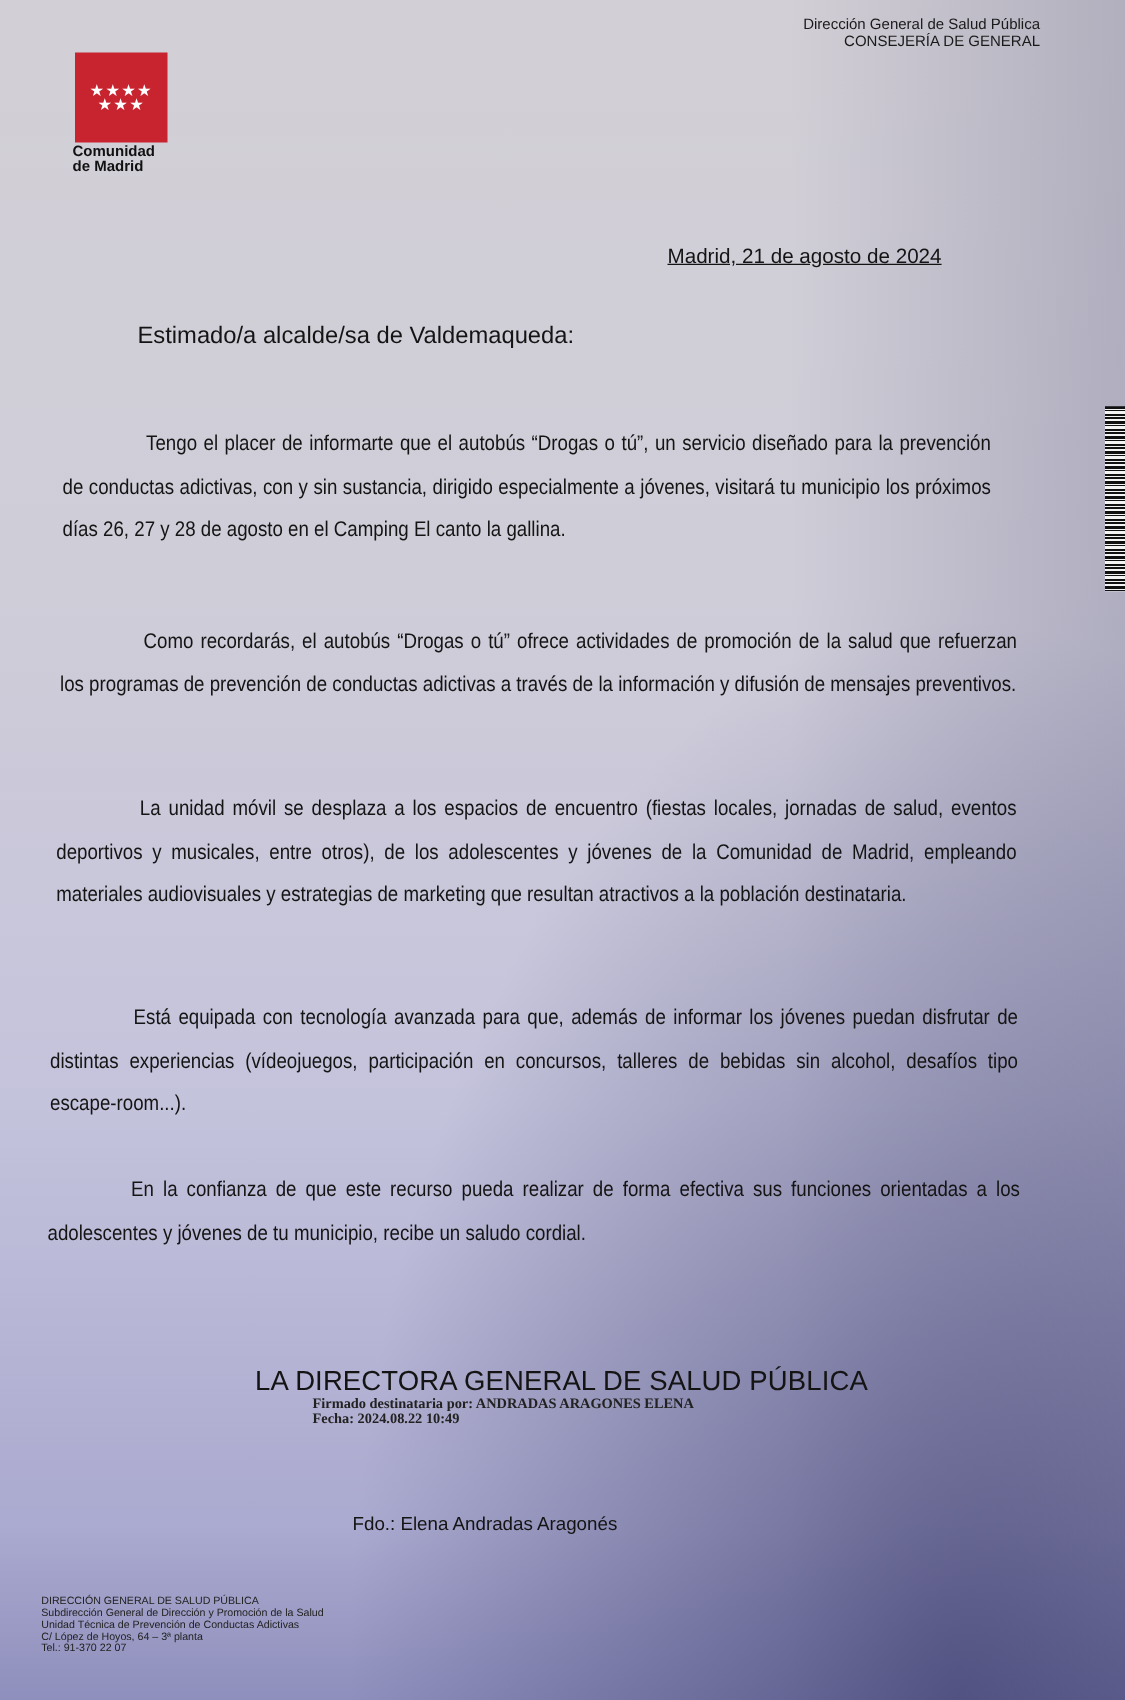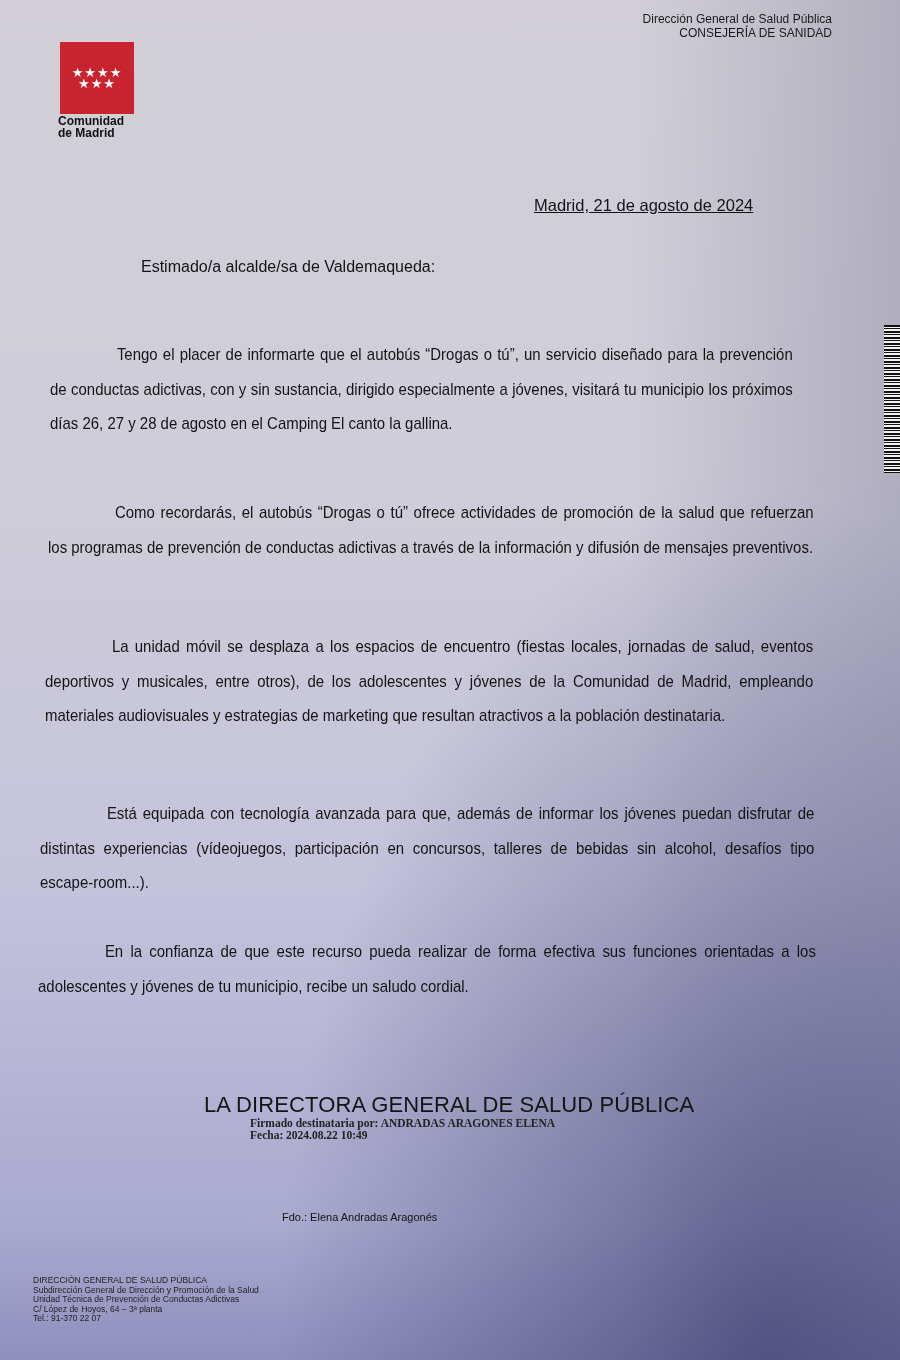--- a/index.html
+++ b/index.html
@@ -14,54 +14,54 @@
   }
   .abs { position: absolute; }
   .logo-box {
     left: 60px; top: 42px; width: 74px; height: 72px; background: #c8242f;
     display: flex; flex-direction: column; align-items: center; justify-content: center;
   }
   .stars-row { color: #fff; font-size: 13px; line-height: 11px; letter-spacing: 1px; }
   .logo-text { left: 58px; top: 115px; font-weight: bold; font-size: 12px; line-height: 12px; color: #111; }
   .hdr-right { right: 68px; top: 12px; text-align: right; font-size: 12px; line-height: 14px; color: #1a1a1a; }
   .date { left: 534px; top: 196px; font-size: 16.5px; text-decoration: underline; }
-  .salute { left: 110px; top: 258px; font-size: 16px; margin-left: 31px; }
+  .salute { left: 110px; top: 258px; font-size: 19px; }
   .para {
     font-family: "Liberation Sans", sans-serif; font-size: 17px; line-height: 34.5px;
     text-align: justify; transform: scaleX(0.88); transform-origin: left top;
   }
   .para .indent { display: inline-block; width: 76px; }
   .p1 { left: 50px; top: 338px; width: 844px; }
   .p2 { left: 48px; top: 496px; width: 870px; }
   .p3 { left: 45px; top: 630px; width: 873px; }
   .p4 { left: 40px; top: 797px; width: 880px; }
   .p5 { left: 38px; top: 935px; width: 884px; }
   .sig-title { left: 204px; top: 1092px; font-size: 22px; letter-spacing: 0.1px; }
   .digi { left: 250px; top: 1117px; font-family: "Liberation Serif", serif; font-size: 11.5px; line-height: 12px; font-weight: bold; color: #222; }
-  .fdo { left: 282px; top: 1211px; font-size: 11px; }
+  .fdo { left: 282px; top: 1211px; font-size: 15px; }
   .footer { left: 33px; top: 1276px; font-size: 8.5px; line-height: 9.6px; color: #222; }
   .barcode { left: 884px; top: 325px; width: 16px; height: 148px;
     background: repeating-linear-gradient(180deg, #111 0px, #111 2px, #f4f4f4 2px, #f4f4f4 3px, #111 3px, #111 4px, #f4f4f4 4px, #f4f4f4 6px);
   }
 </style>
 </head>
 <body>
 
 <div class="abs logo-box">
   <div class="stars-row">★★★★</div>
   <div class="stars-row">★★★</div>
 </div>
 <div class="abs logo-text">
   <div>Comunidad</div>
   <div>de Madrid</div>
 </div>
 
 <div class="abs hdr-right">
   <div>Dirección General de Salud Pública</div>
-  <div>CONSEJERÍA DE SANIDAD</div>
+  <div>CONSEJERÍA DE GENERAL</div>
 </div>
 
 <div class="abs date">Madrid,  21 de agosto de 2024</div>
 <div class="abs salute">Estimado/a alcalde/sa de Valdemaqueda:</div>
 
 <div class="abs para p1"><span class="indent"></span><span>Tengo el placer de informarte que el autobús “Drogas o tú”, un servicio diseñado para la prevención de conductas adictivas, con y sin sustancia, dirigido especialmente a jóvenes, visitará tu municipio los próximos días 26, 27 y 28 de agosto en el Camping El canto la gallina.</span></div>
 <div class="abs para p2"><span class="indent"></span><span>Como recordarás, el autobús “Drogas o tú” ofrece actividades de promoción de la salud que refuerzan los programas de prevención de conductas adictivas a través de la información y difusión de mensajes preventivos.</span></div>
 <div class="abs para p3"><span class="indent"></span><span>La unidad móvil se desplaza a los espacios de encuentro (fiestas locales, jornadas de salud, eventos deportivos y musicales, entre otros), de los adolescentes y jóvenes de la Comunidad de Madrid, empleando materiales audiovisuales y estrategias de marketing que resultan atractivos a la población destinataria.</span></div>
 <div class="abs para p4"><span class="indent"></span><span>Está equipada con tecnología avanzada para que, además de informar los jóvenes puedan disfrutar de distintas experiencias (vídeojuegos, participación en concursos, talleres de bebidas sin alcohol, desafíos tipo escape-room...).</span></div>
 <div class="abs para p5"><span class="indent"></span><span>En la confianza de que este recurso pueda realizar de forma efectiva sus funciones orientadas a los adolescentes y jóvenes de tu municipio, recibe un saludo cordial.</span></div>

